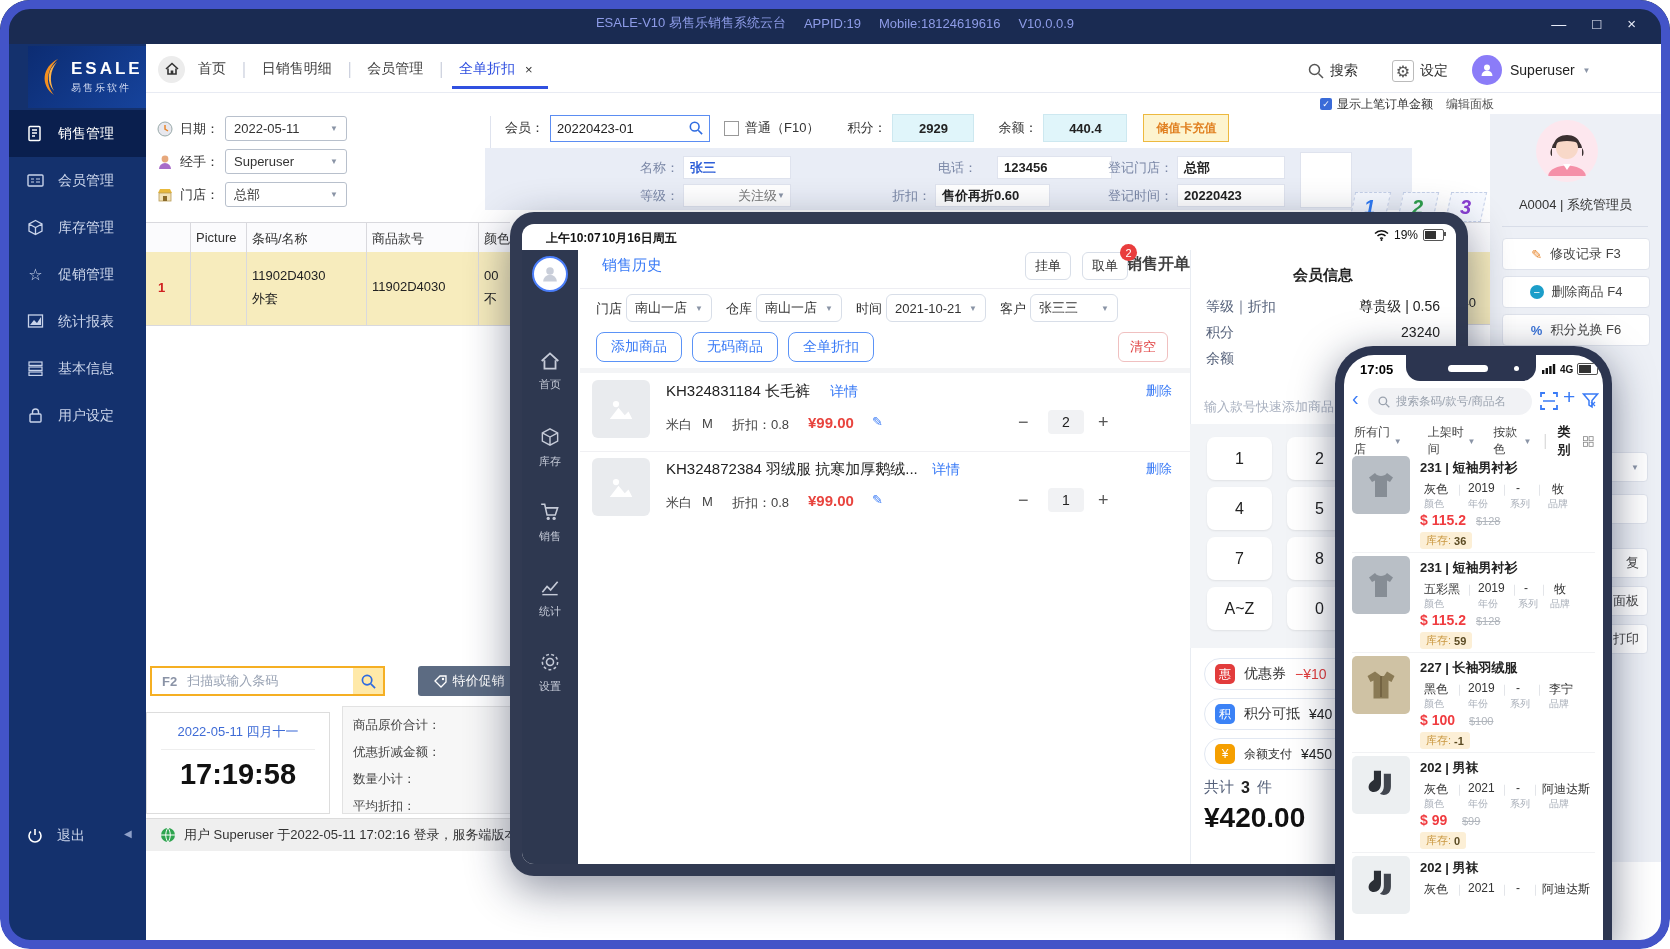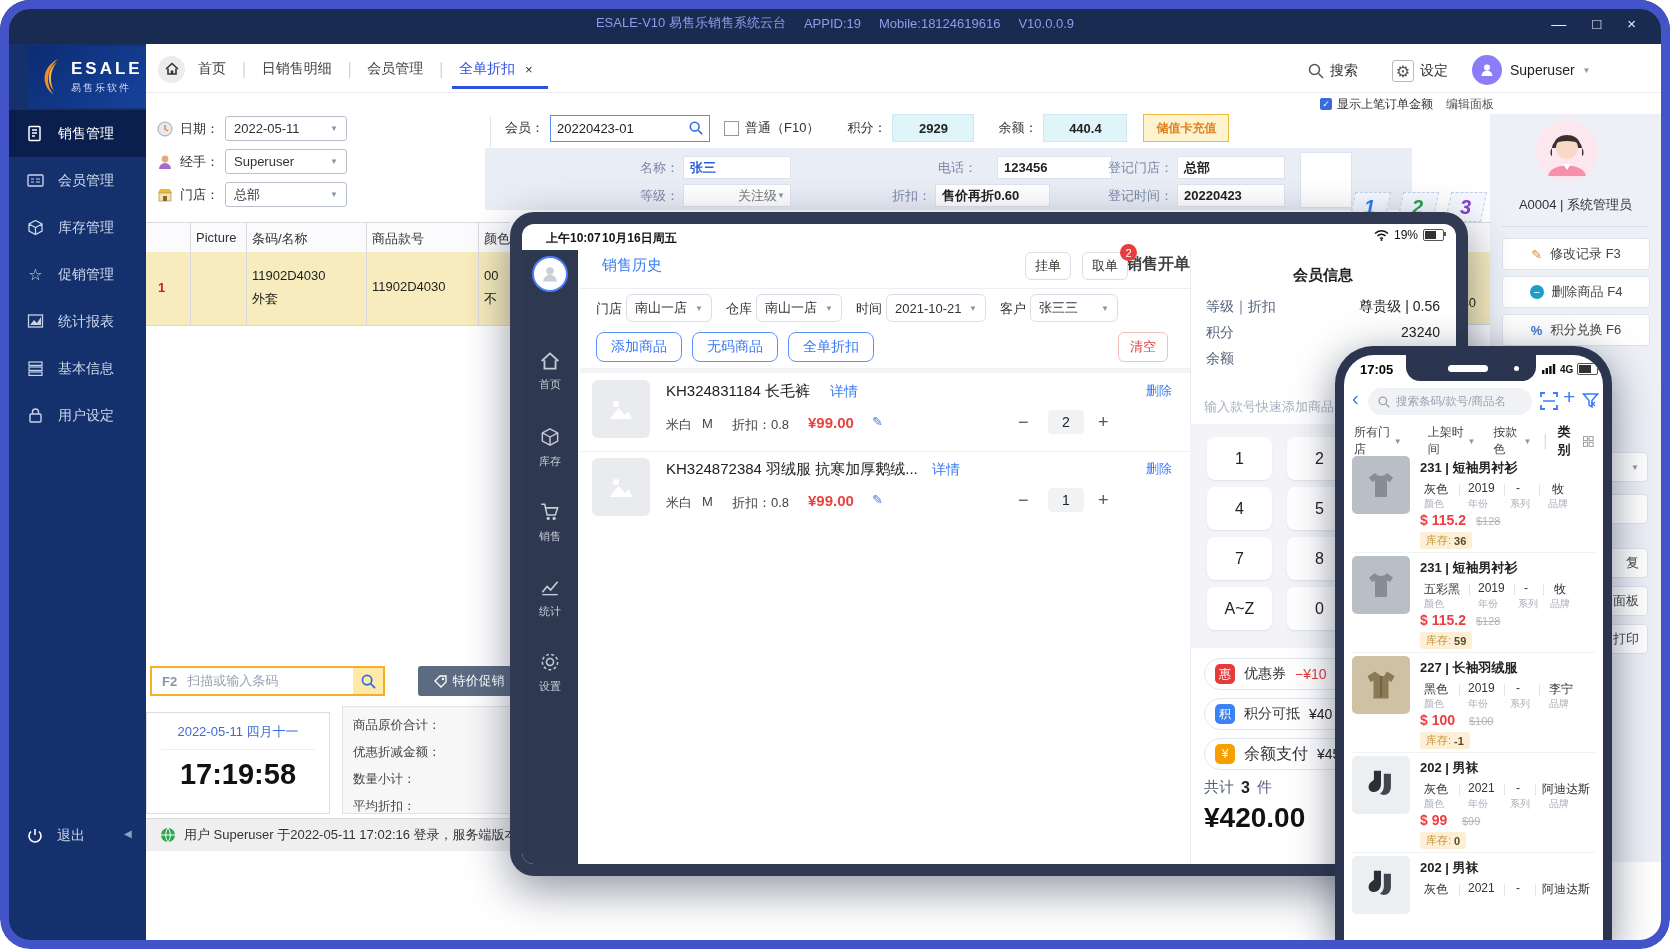--- a/index.html
+++ b/index.html
@@ -535,21 +535,21 @@
           <span style="font-size:14px;color:#333">优惠券</span>
           <span style="font-size:14px;color:#e23c3c">−¥10</span>
         </div>
         <div class="ab pill" style="left:14px;top:448px;width:240px;height:32px">
           <span class="badge20" style="background:#3b82f6">积</span>
           <span style="font-size:14px;color:#333">积分可抵</span>
           <span style="font-size:14px;color:#222">¥40</span>
         </div>
         <div class="ab pill" style="left:14px;top:488px;width:240px;height:32px">
           <span class="badge20" style="background:#f59f00">¥</span>
-          <span style="font-size:16px;color:#333">余额支付</span>
+          <span style="font-size:12px;color:#333">余额支付</span>
           <span style="font-size:14px;color:#222">¥450</span>
         </div>
         <div class="ab flex" style="left:14px;top:528px;gap:7px">
           <span style="font-size:15px;color:#55617a">共计</span>
           <span style="font-size:16px;color:#222;font-weight:bold">3</span>
           <span style="font-size:15px;color:#55617a">件</span>
         </div>
         <div class="ab" style="left:14px;top:552px;font-size:28px;font-weight:bold;color:#111">¥420.00</div>
       </div>
     </div>

